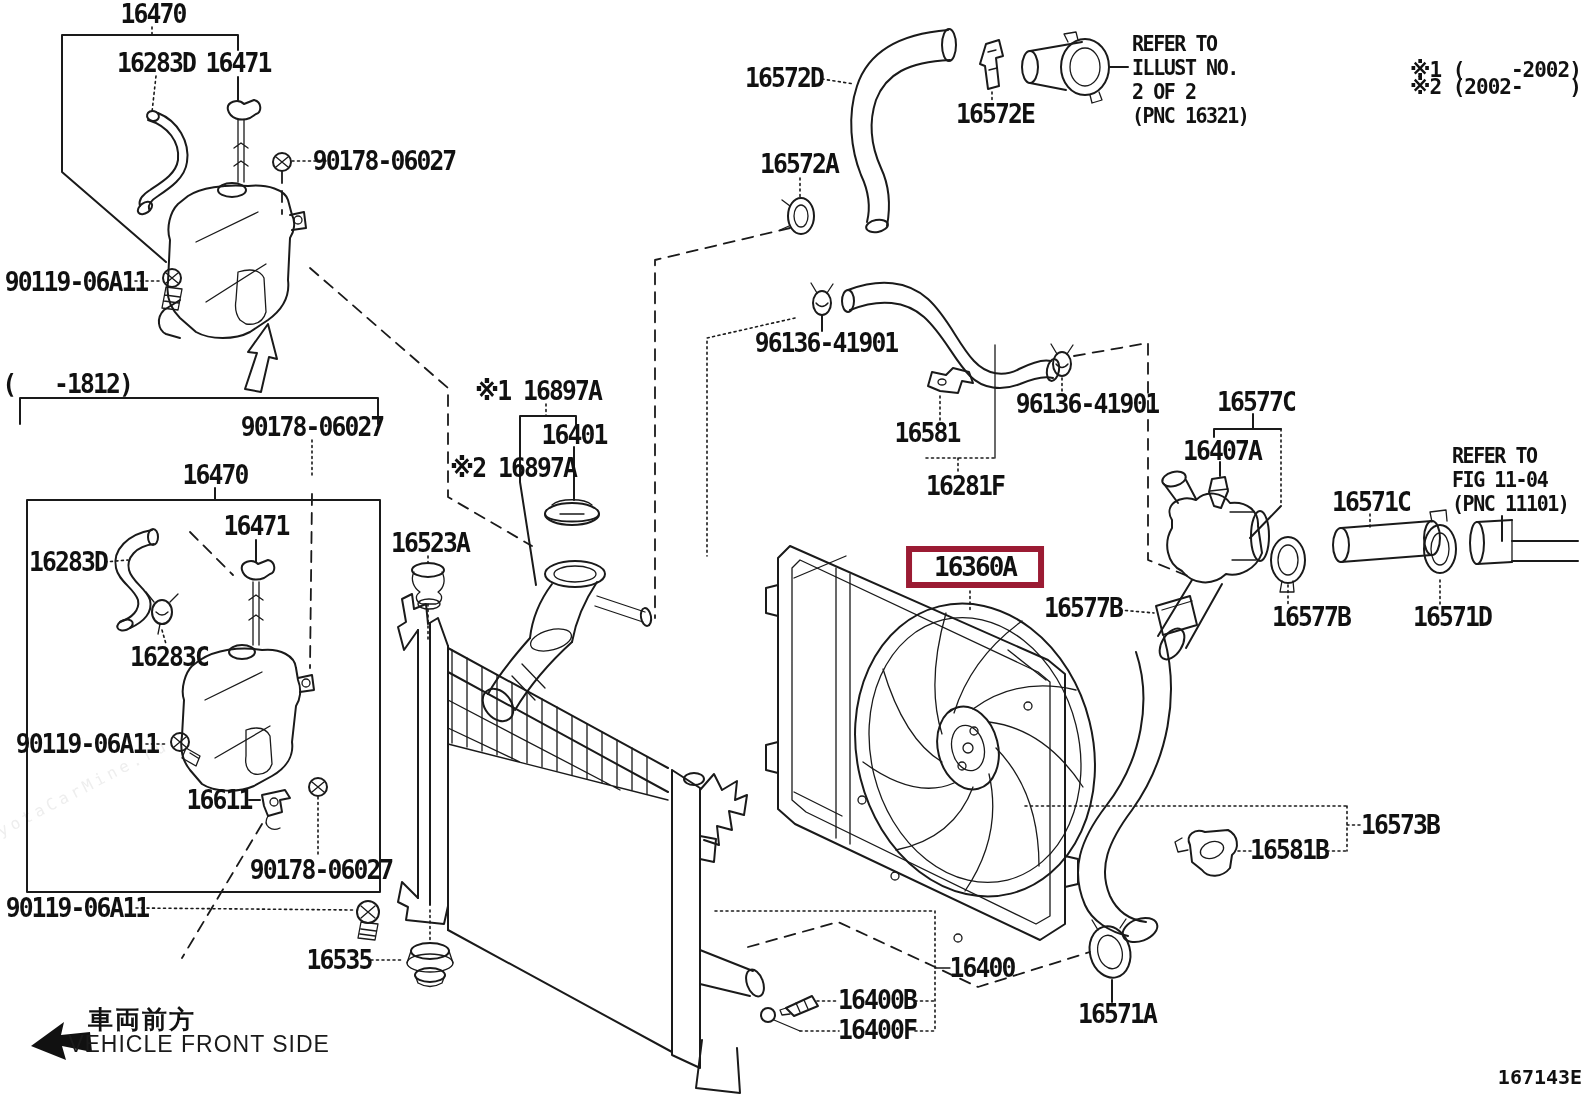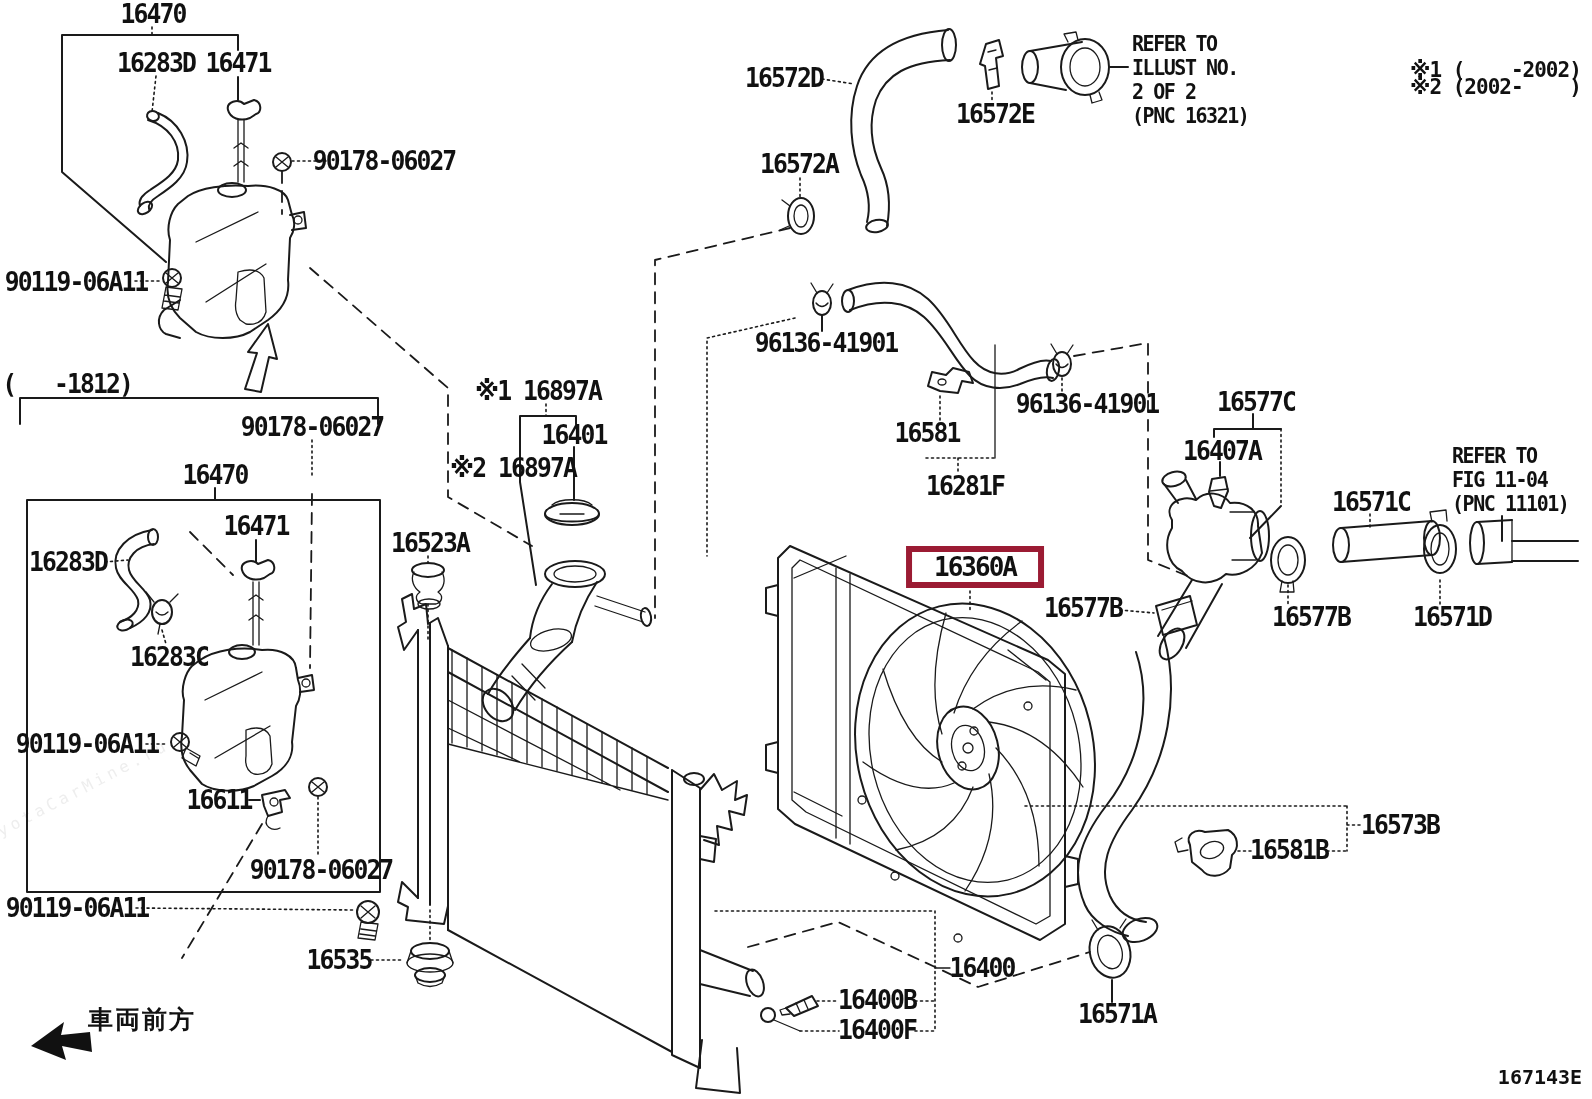--- a/index.html
+++ b/index.html
@@ -331,15 +331,16 @@
 FIG 11-04
 (PNC 11101)</div>
   <div class="star" style="left:1410px;top:58px">※1 (    -2002)</div>
   <div class="star" style="left:1410px;top:75px">※2 (2002-    )</div>
 
   <div class="hlbox">
     <span>16360A</span>
   </div>
 
   <div class="jp" style="left:142px;top:1019px">車両前方</div>
+  <div class="en" style="left:199px;top:1044px">VEHICLE FRONT SIDE</div>
 
   <div class="code" style="left:1540px;top:1077px">167143E</div>
 </div>
 
 </body></html>

